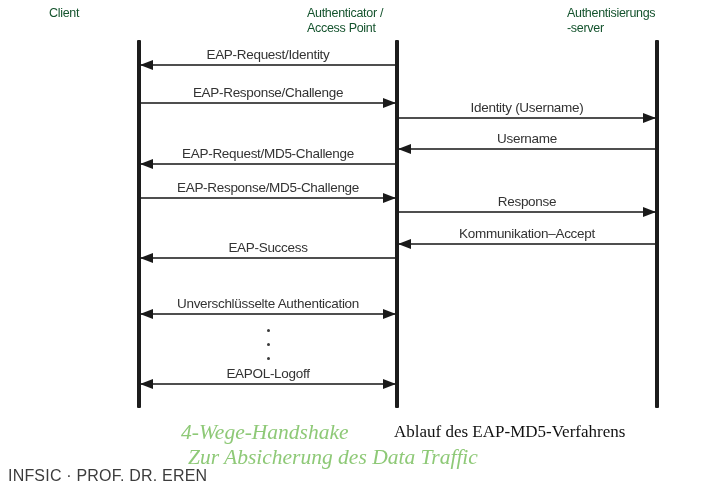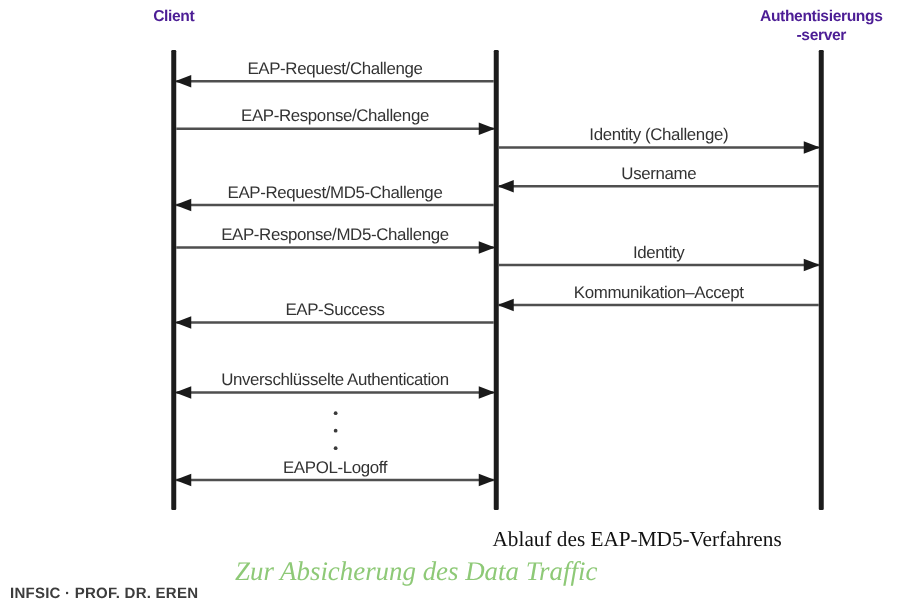--- a/index.html
+++ b/index.html
@@ -7,23 +7,23 @@
     width:721px;height:484px;
     background:#ffffff;
     font-family:"Liberation Sans", sans-serif;
     position:relative;
     overflow:hidden;
   }
   #stage{position:absolute;left:0;top:0;width:721px;height:484px;}
 
   .actor-header{
     position:absolute;top:6px;width:180px;
-    text-align:center;
-    font-weight:bold;font-size:12.5px;line-height:15px;
-    letter-spacing:-0.3px;color:#4c1d95;
+    text-align:left;
+    font-weight:normal;font-size:12.5px;line-height:15px;
+    letter-spacing:-0.3px;color:#14532d;
     white-space:nowrap;
   }
   .lifeline{
     position:absolute;width:4px;border-radius:1px;
   }
   .msg{position:absolute;height:0;}
   .mline{position:absolute;left:0;right:0;top:0;height:1.6px;}
   .mlabel{
     position:absolute;left:0;right:0;bottom:2px;
     text-align:center;font-size:13.5px;letter-spacing:-0.3px;
@@ -43,73 +43,78 @@
   }
   .annot{
     position:absolute;
     font-family:"Liberation Serif", serif;
     font-style:italic;font-size:21.5px;white-space:nowrap;
   }
   .annot1{left:181px;top:420px;}
   .annot2{left:188px;top:445px;}
   .footer{
     position:absolute;left:8px;top:467px;
-    font-size:12px;letter-spacing:0.2px;color:#3c3c3c;white-space:nowrap;font-weight:bold;
+    font-size:16px;letter-spacing:0.2px;color:#3c3c3c;white-space:nowrap;
   }
 </style>
 </head>
 <body>
 
 <div id="stage">
   <div class="caption">Ablauf des EAP-MD5-Verfahrens</div>
+  <div class="annot annot1" style="color: rgb(142, 201, 119);">4-Wege-Handshake</div>
   <div class="annot annot2" style="color: rgb(142, 201, 119); text-align: right;">Zur Absicherung des Data Traffic</div>
   <div class="footer">INFSIC · PROF. DR. EREN</div>
 <div class="actor-header" style="left: 49px;">
       <div>Client</div>
     </div>
     <div class="lifeline" style="left: 137px; top: 40px; height: 368px; background: rgb(28, 28, 28);"></div>
+    <div class="actor-header" style="left: 307px;">
+      <div>Authenticator /</div>
+      <div>Access Point</div>
+    </div>
     <div class="lifeline" style="left: 395px; top: 40px; height: 368px; background: rgb(28, 28, 28);"></div>
     <div class="actor-header" style="left: 567px;">
       <div>Authentisierungs</div>
       <div>-server</div>
     </div>
     <div class="lifeline" style="left: 655px; top: 40px; height: 368px; background: rgb(28, 28, 28);"></div>
     <div class="msg" style="left: 141px; width: 254px; top: 64px;">
       <div class="mline" style="background: rgb(79, 79, 79);"></div>
-      <div class="mlabel">EAP-Request/Challenge</div>
+      <div class="mlabel">EAP-Request/Identity</div>
       <div class="ah ah-left" style="border-right-color: rgb(26, 26, 26);"></div>
     </div>
     <div class="msg" style="left: 141px; width: 254px; top: 102px;">
       <div class="mline" style="background: rgb(79, 79, 79);"></div>
       <div class="mlabel">EAP-Response/Challenge</div>
       <div class="ah ah-right" style="border-left-color: rgb(26, 26, 26);"></div>
     </div>
     <div class="msg" style="left: 399px; width: 256px; top: 117px;">
       <div class="mline" style="background: rgb(79, 79, 79);"></div>
-      <div class="mlabel">Identity (Challenge)</div>
+      <div class="mlabel">Identity (Username)</div>
       <div class="ah ah-right" style="border-left-color: rgb(26, 26, 26);"></div>
     </div>
     <div class="msg" style="left: 399px; width: 256px; top: 148px;">
       <div class="mline" style="background: rgb(79, 79, 79);"></div>
       <div class="mlabel">Username</div>
       <div class="ah ah-left" style="border-right-color: rgb(26, 26, 26);"></div>
     </div>
     <div class="msg" style="left: 141px; width: 254px; top: 163px;">
       <div class="mline" style="background: rgb(79, 79, 79);"></div>
       <div class="mlabel">EAP-Request/MD5-Challenge</div>
       <div class="ah ah-left" style="border-right-color: rgb(26, 26, 26);"></div>
     </div>
     <div class="msg" style="left: 141px; width: 254px; top: 197px;">
       <div class="mline" style="background: rgb(79, 79, 79);"></div>
       <div class="mlabel">EAP-Response/MD5-Challenge</div>
       <div class="ah ah-right" style="border-left-color: rgb(26, 26, 26);"></div>
     </div>
     <div class="msg" style="left: 399px; width: 256px; top: 211px;">
       <div class="mline" style="background: rgb(79, 79, 79);"></div>
-      <div class="mlabel">Identity</div>
+      <div class="mlabel">Response</div>
       <div class="ah ah-right" style="border-left-color: rgb(26, 26, 26);"></div>
     </div>
     <div class="msg" style="left: 399px; width: 256px; top: 243px;">
       <div class="mline" style="background: rgb(79, 79, 79);"></div>
       <div class="mlabel">Kommunikation–Accept</div>
       <div class="ah ah-left" style="border-right-color: rgb(26, 26, 26);"></div>
     </div>
     <div class="msg" style="left: 141px; width: 254px; top: 257px;">
       <div class="mline" style="background: rgb(79, 79, 79);"></div>
       <div class="mlabel">EAP-Success</div>

